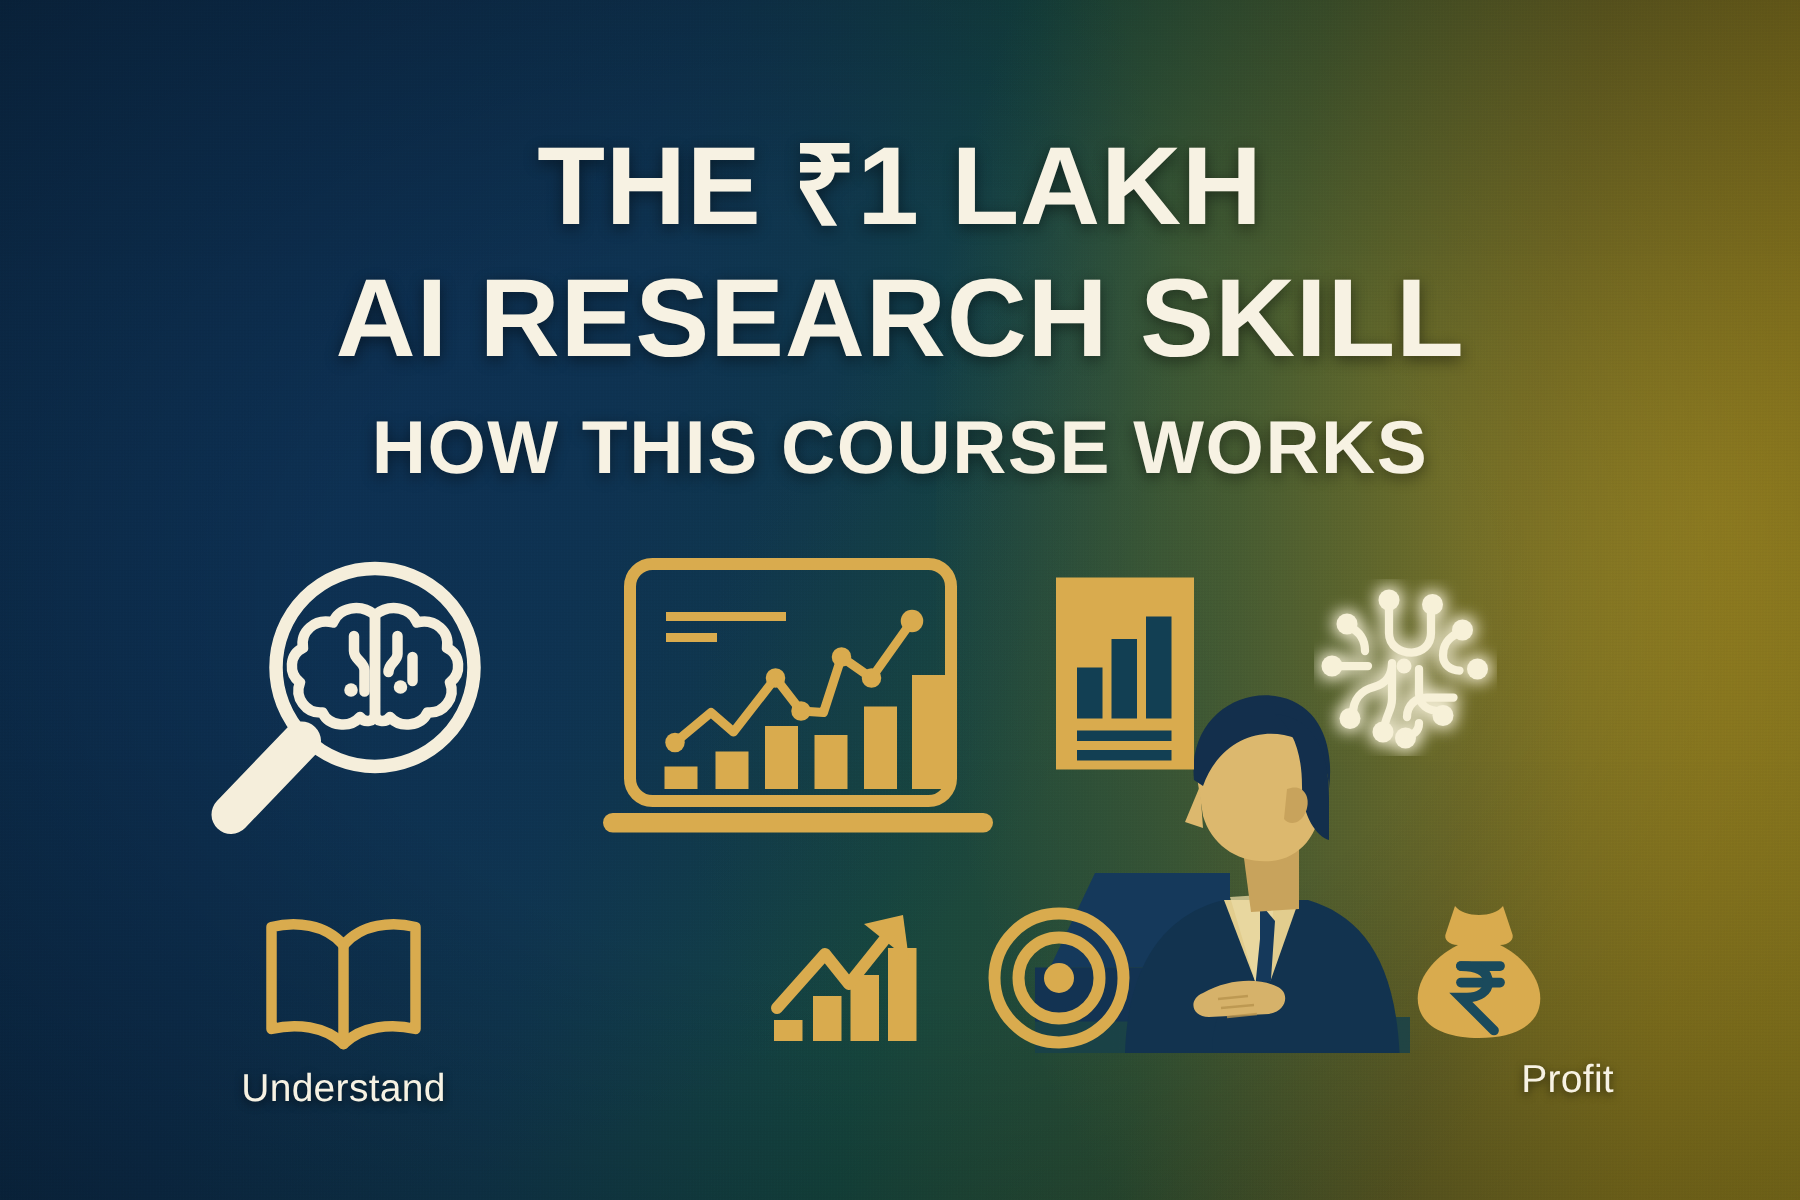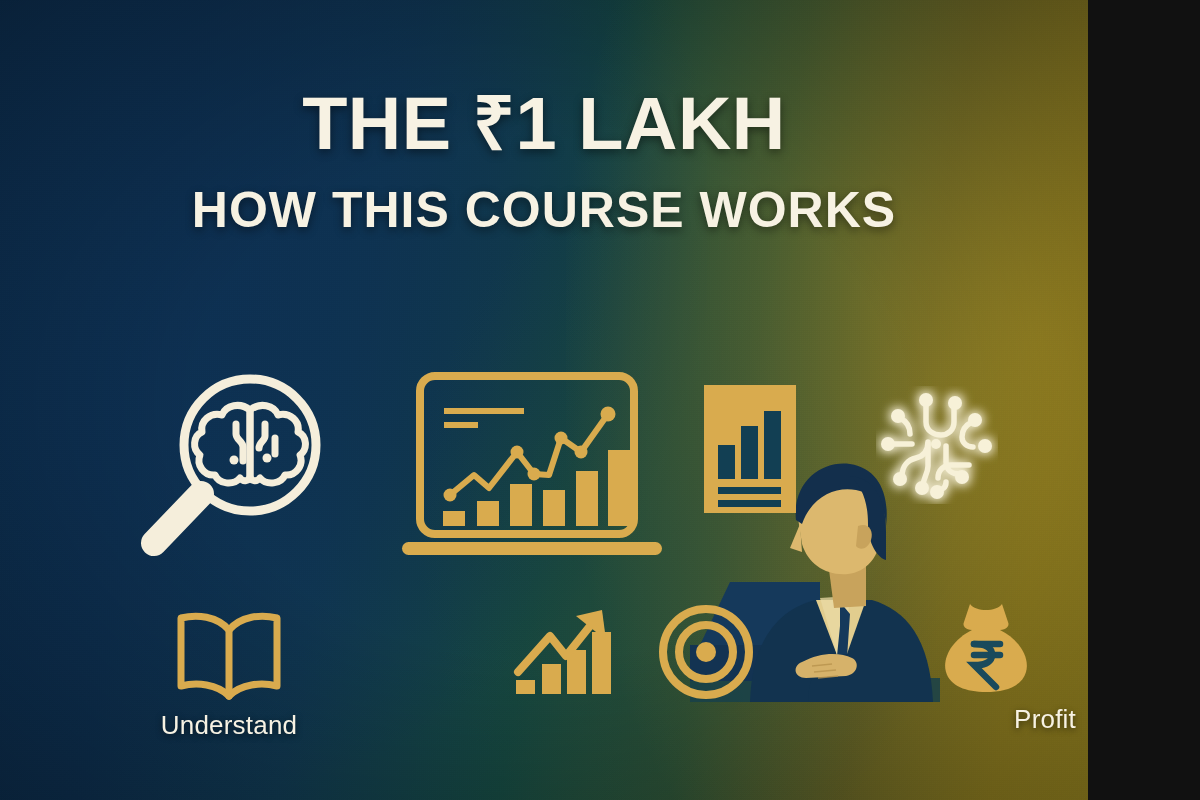--- a/index.html
+++ b/index.html
@@ -1,18 +1,18 @@
 <!DOCTYPE html>
 <html><head>
 <meta charset="utf-8">
 <style>
   html,body{margin:0;padding:0;background:#111;}
   #stage{
     position:relative;
-    width:1088px;height:800px;
+    width:1200px;height:800px;
     overflow:hidden;
     font-family:"Liberation Sans", sans-serif;
     background:#0d2d4d;
   }
   
   .bg-base{
     position:absolute;inset:0;
     background:linear-gradient(100deg,
       #0c2e4f 0%,
       #0d3050 18%,
@@ -103,20 +103,21 @@
 
   <div class="bg-base"></div>
   <div class="bg-glow-left"></div>
   <div class="bg-glow-mid"></div>
   <div class="bg-glow-right"></div>
   <div class="bg-noise"></div>
   <div class="bg-vignette"></div>
 
   <div class="headline">
     <div class="hl-line hl-1">THE ₹1 LAKH</div>
+    <div class="hl-line hl-2">AI RESEARCH SKILL</div>
     <div class="hl-line hl-3">HOW THIS COURSE WORKS</div>
   </div>
 
   <svg class="ic" id="magnifier" viewBox="0 0 210 205">
     <g stroke="#f5eedb" fill="none" stroke-width="9" stroke-linecap="round">
       <circle cx="124" cy="79" r="66"></circle>
       <path d="M75 128 L28 177" stroke-width="26"></path>
     </g>
     <g fill="none" stroke="#f5eedb" stroke-width="7" stroke-linejoin="round" stroke-linecap="round">
       <path d="M124 44 c-10,-8 -24,-5 -28,5 c-12,-3 -22,6 -20,17 c-9,4 -10,17 -2,23 c-4,10 4,21 15,20 c4,9 18,11 25,3 c3,4 10,4 10,-3 Z"></path>

